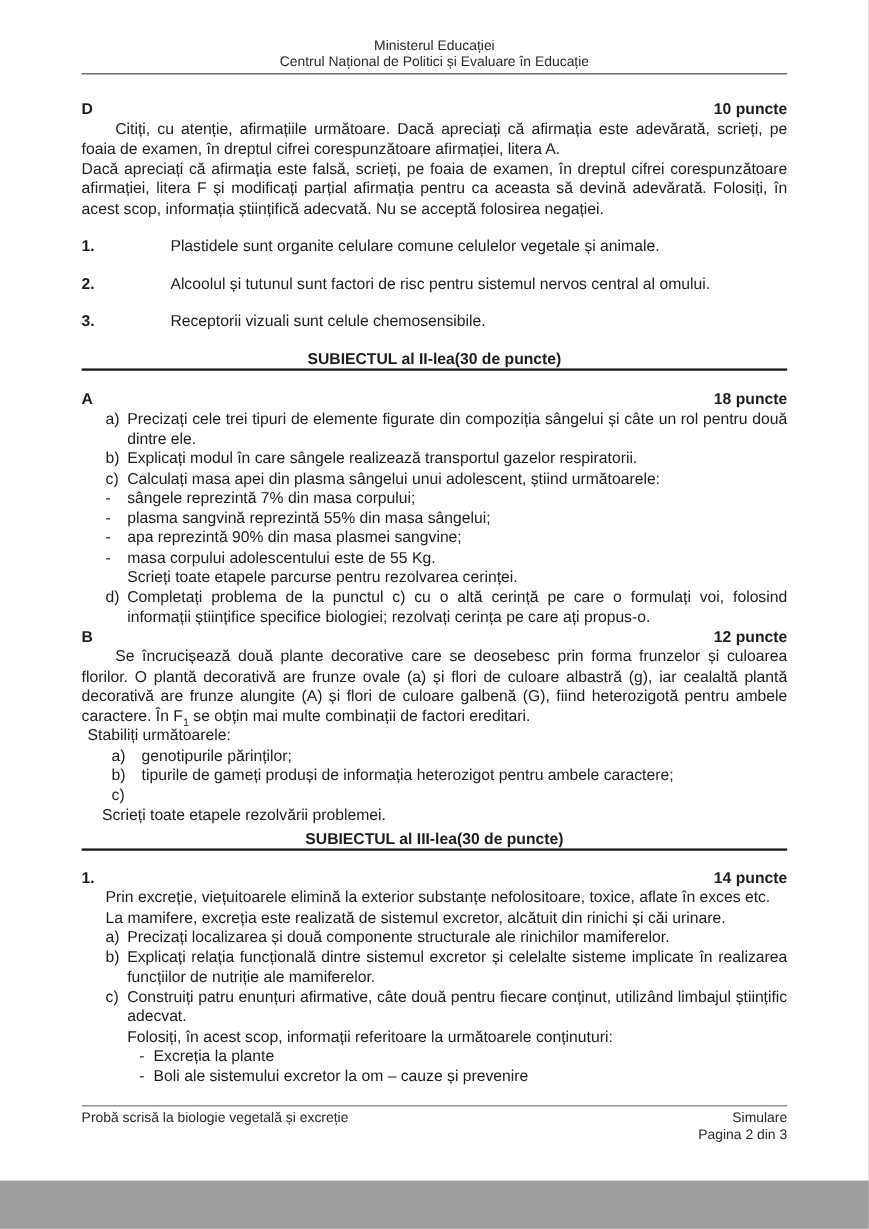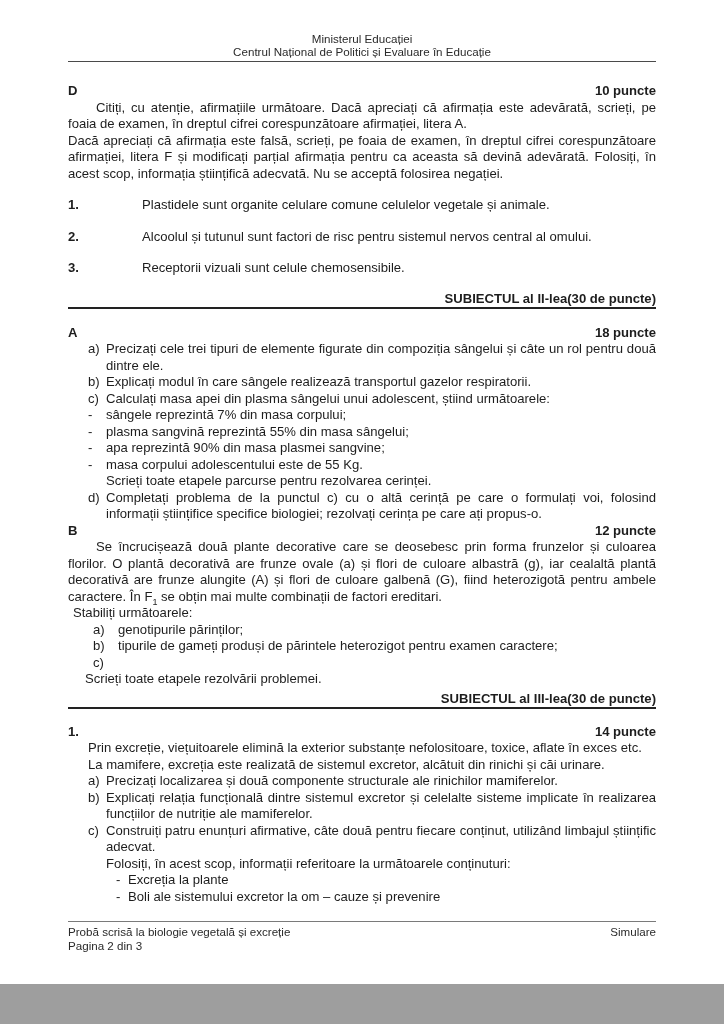--- a/index.html
+++ b/index.html
@@ -30,21 +30,21 @@
   .sec-d-head{margin-top:21px;}
   .sec-a-head{margin-top:16px;}
   .sec-b-head{margin-top:0;}
   .sec-1-head{margin-top:15px;}
   p{margin:0;}
   .just{text-align:justify;}
   .indent{text-indent:28px;}
   .statement{display:flex;margin-top:15px;}
   .statement .num{flex:0 0 74px;font-weight:bold;}
   .subject{
-    display:flex;justify-content:flex-end;
+    display:flex;justify-content:center;
     font-weight:bold;
     border-bottom:2px solid #222222;
     line-height:17px;
   }
   .subject2{margin-top:13px;}
   .subject3{margin-top:2px;}
   .item{display:flex;padding-left:20px;}
   .item .marker{flex:0 0 18px;}
   .item .txt{flex:1;text-align:justify;}
   .note-line{padding-left:38px;}
@@ -61,21 +61,21 @@
   sub.f-sub{font-size:9px;line-height:0;}
   .doc-footer{
     margin-top:auto;
     margin-bottom:32px;
     font-size:11.6px;line-height:13.5px;
     color:#2a2a2a;
     border-top:1px solid #7a7a7a;
     padding-top:3px;
   }
   .footer-row{display:flex;justify-content:space-between;}
-  .footer-center{text-align:left;}
+  .footer-center{text-align:right;}
 </style>
 </head>
 <body>
 
 <div class="page">
 
   <div class="doc-header">
     <div>Ministerul Educației</div>
     <div>Centrul Național de Politici și Evaluare în Educație</div>
   </div>
@@ -151,21 +151,21 @@
   <p class="just indent"><span>Se încrucișează două plante decorative care se deosebesc prin forma frunzelor și culoarea florilor. O plantă decorativă are frunze ovale (a) și flori de culoare albastră (g), iar cealaltă plantă decorativă are frunze alungite (A) și flori de culoare galbenă (G), fiind heterozigotă pentru ambele caractere. În F</span><sub class="f-sub">1</sub><span> se obțin mai multe combinații de factori ereditari.</span></p>
 
   <div class="b-wrap">
     <div class="b-stabiliti">Stabiliți următoarele:</div>
     <div class="b-item">
       <span class="marker">a)</span>
       <span class="txt">genotipurile părinților;</span>
     </div>
     <div class="b-item">
       <span class="marker">b)</span>
-      <span class="txt">tipurile de gameți produși de părintele heterozigot pentru examen caractere;</span>
+      <span class="txt">tipurile de gameți produși de informația heterozigot pentru ambele caractere;</span>
     </div>
     <div class="b-item">
       <span class="marker">c)</span>
     </div>
     <div>Scrieți toate etapele rezolvării problemei.</div>
   </div>
 
   <div class="subject subject3">
     <span>SUBIECTUL al III-lea</span>
     <span>(30 de puncte)</span>

